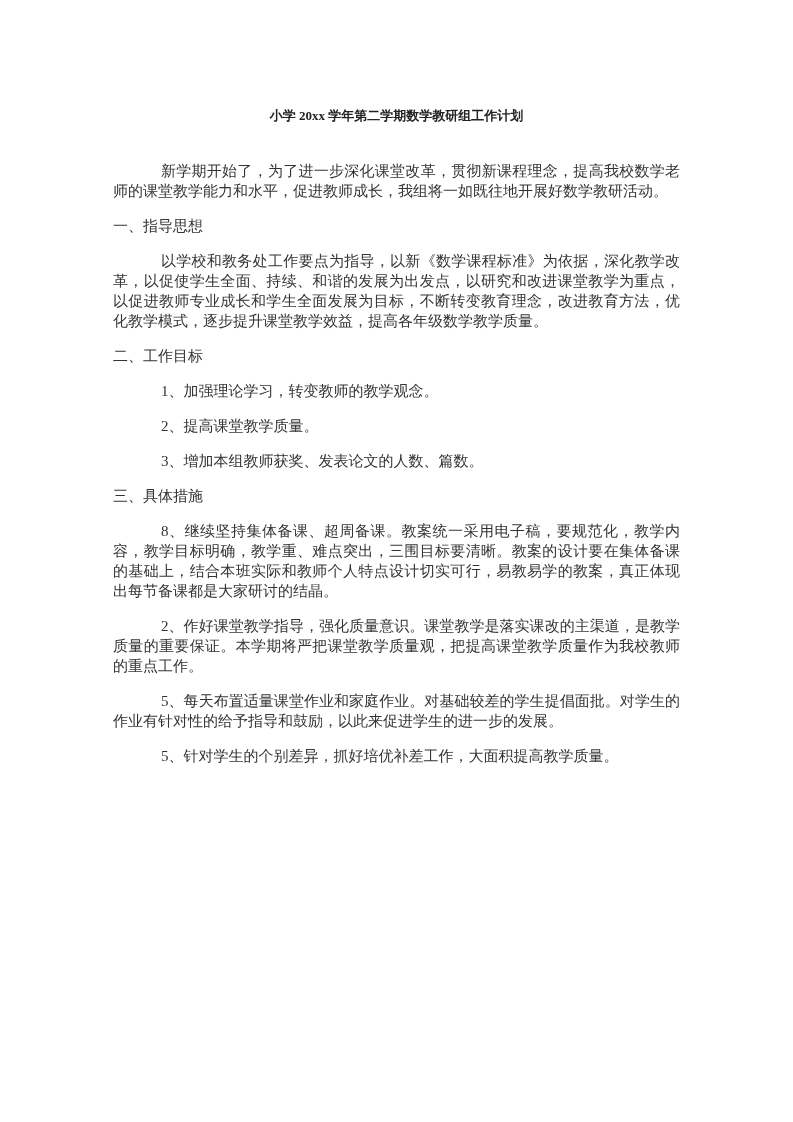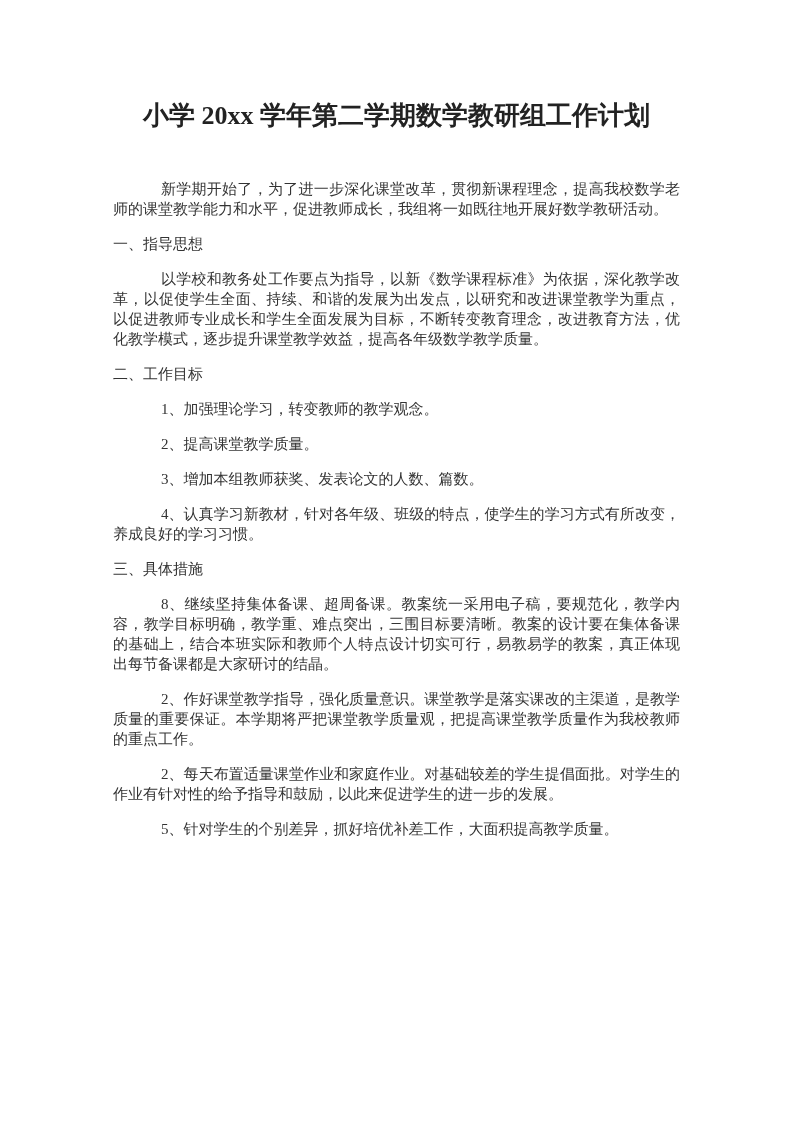--- a/index.html
+++ b/index.html
@@ -12,25 +12,25 @@
     box-sizing: border-box;
     width: 793px;
     height: 1122px;
     background: #ffffff;
     padding: 103px 113px 40px 113px;
     overflow: hidden;
     color: #333333;
     font-family: "Liberation Serif", "DejaVu Serif", serif;
   }
   .doc-title {
-    font-size: 26px;
+    font-size: 13px;
     line-height: 26px;
     font-weight: bold;
     text-align: center;
-    margin: 0 0 50px 0;
+    margin: 0 0 32px 0;
     color: #222222;
   }
   .para {
     font-size: 15px;
     line-height: 20px;
     margin: 0 0 15px 0;
     text-align: justify;
     word-break: break-all;
   }
   .para.indent {
@@ -58,26 +58,25 @@
   <p class="para indent">以学校和教务处工作要点为指导，以新《数学课程标准》为依据，深化教学改革，以促使学生全面、持续、和谐的发展为出发点，以研究和改进课堂教学为重点，以促进教师专业成长和学生全面发展为目标，不断转变教育理念，改进教育方法，优化教学模式，逐步提升课堂教学效益，提高各年级数学教学质量。</p>
 
   <p class="para heading">二、工作目标</p>
 
   <p class="para indent">1、加强理论学习，转变教师的教学观念。</p>
 
   <p class="para indent">2、提高课堂教学质量。</p>
 
   <p class="para indent">3、增加本组教师获奖、发表论文的人数、篇数。</p>
 
-  <p class="para indent">4、认真学习新教材，针对各年级、班级的特点，使学生的学习方式有所改变，养成良好的学习习惯。</p>
 
   <p class="para heading">三、具体措施</p>
 
   <p class="para indent">8、继续坚持集体备课、超周备课。教案统一采用电子稿，要规范化，教学内容，教学目标明确，教学重、难点突出，三围目标要清晰。教案的设计要在集体备课的基础上，结合本班实际和教师个人特点设计切实可行，易教易学的教案，真正体现出每节备课都是大家研讨的结晶。</p>
 
   <p class="para indent">2、作好课堂教学指导，强化质量意识。课堂教学是落实课改的主渠道，是教学质量的重要保证。本学期将严把课堂教学质量观，把提高课堂教学质量作为我校教师的重点工作。</p>
 
-  <p class="para indent">2、每天布置适量课堂作业和家庭作业。对基础较差的学生提倡面批。对学生的作业有针对性的给予指导和鼓励，以此来促进学生的进一步的发展。</p>
+  <p class="para indent">5、每天布置适量课堂作业和家庭作业。对基础较差的学生提倡面批。对学生的作业有针对性的给予指导和鼓励，以此来促进学生的进一步的发展。</p>
 
 
   <p class="para indent">5、针对学生的个别差异，抓好培优补差工作，大面积提高教学质量。</p>
 
 </div>
 
 </body></html>

